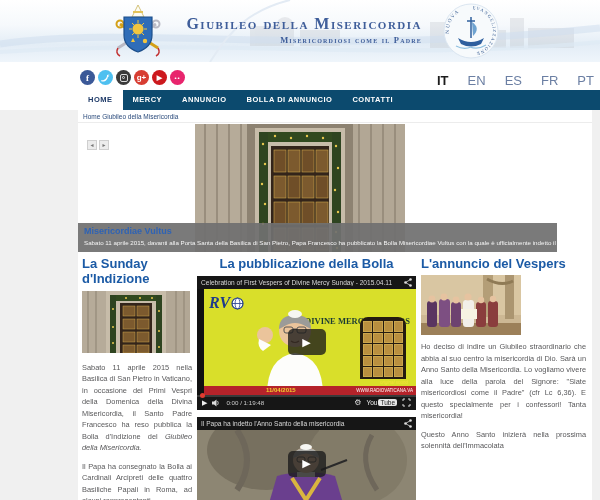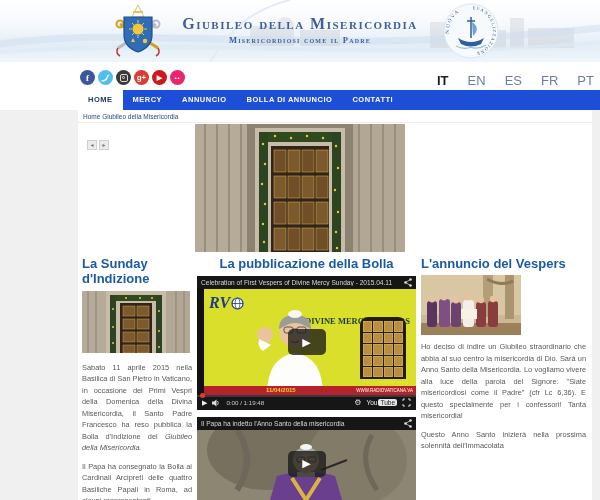--- a/index.html
+++ b/index.html
@@ -5,21 +5,21 @@
   * { margin:0; padding:0; box-sizing:border-box; }
   html,body { background:#e8e8e8; }
   .canvas { position:relative; width:600px; height:500px; overflow:hidden;
             background:#f0f0f0; font-family:"Liberation Sans",sans-serif; }
 
   
   .header { position:absolute; left:0; top:0; width:600px; height:62px;
             background:linear-gradient(180deg,#ffffff 0%,#f6f9fc 40%,#e3edf6 72%,#eff5fb 100%); }
   .header svg.deco { position:absolute; left:0; top:0; }
   .coa { position:absolute; left:106px; top:2px; }
-  .site-title { position:absolute; left:178px; top:15px; width:244px; text-align:center;
+  .site-title { position:absolute; left:178px; top:15px; width:244px; text-align:right;
                 font-family:"Liberation Serif",serif; color:#3f5e9a; }
   .site-title .t1 { font-size:16px; font-variant:small-caps; letter-spacing:1.5px; font-weight:600; }
   .site-title .t2 { font-size:8.5px; font-variant:small-caps; letter-spacing:1.2px; margin-top:2px; font-weight:600; }
   .nelogo { position:absolute; left:442px; top:2px; }
 
   
   .topstrip { position:absolute; left:0; top:62px; width:600px; height:48px; background:#fff; }
   .social { position:absolute; left:80px; top:8px; display:flex; gap:3px; }
   .sicon { width:15px; height:15px; border-radius:50%; color:#fff; font-size:9px; font-weight:bold;
            display:flex; align-items:center; justify-content:center; cursor:pointer; }
@@ -29,21 +29,21 @@
   .ig .cam { width:8px; height:8px; border:1px solid #ddd; border-radius:2px; display:flex; align-items:center; justify-content:center; }
   .ig .cam i { width:3px; height:3px; border:1px solid #ddd; border-radius:50%; display:block; }
   .gp { background:#d73d32; font-size:8px; }
   .yt { background:#cc191e; font-size:7px; }
   .fl { background:#e8256d; font-size:6px; letter-spacing:1px; }
   .langs { position:absolute; left:437px; top:11px; font-size:13px; color:#6b7fa3; display:flex; gap:19px; }
   .langs span { cursor:pointer; }
   .langs .active { color:#1c1c1c; font-weight:bold; }
 
   
-  .nav { position:absolute; left:78px; top:90px; width:522px; height:20px; background:#1d4ed8; display:flex; }
+  .nav { position:absolute; left:78px; top:90px; width:522px; height:20px; background:#0c4a6e; display:flex; }
   .nav-item { color:#fff; font-size:7.5px; font-weight:bold; letter-spacing:.5px;
               line-height:20px; padding:0 10px; cursor:pointer; }
   .nav-item.active { background:#fff; color:#1e3a68; }
 
   
   .main-panel { position:absolute; left:78px; top:110px; width:514px; height:390px; background:#fff; }
   .breadcrumb { position:absolute; left:78px; top:110px; width:514px; height:13px; background:#fff;
                 font-size:6.5px; color:#2a4a7b; line-height:13px; padding-left:5px;
                 border-bottom:1px solid #ececec; }
 
@@ -275,20 +275,24 @@
         <rect x="107" y="78" width="12" height="22" fill="#6f4e28" stroke="#caa54c" stroke-width="0.6"></rect>
         <rect x="121" y="78" width="12" height="22" fill="#7c5a2e" stroke="#caa54c" stroke-width="0.6"></rect>
         <rect x="79" y="104" width="12" height="22" fill="#7c5a2e" stroke="#caa54c" stroke-width="0.6"></rect>
         <rect x="93" y="104" width="12" height="22" fill="#6f4e28" stroke="#caa54c" stroke-width="0.6"></rect>
         <rect x="107" y="104" width="12" height="22" fill="#7c5a2e" stroke="#caa54c" stroke-width="0.6"></rect>
         <rect x="121" y="104" width="12" height="22" fill="#6f4e28" stroke="#caa54c" stroke-width="0.6"></rect>
       </g>
     </svg>
   </div>
 
+  <div class="caption">
+    <div class="cap-title">Misericordiae Vultus</div>
+    <div class="cap-text">Sabato 11 aprile 2015, davanti alla Porta Santa della Basilica di San Pietro, Papa Francesco ha pubblicato la Bolla Misericordiae Vultus con la quale è ufficialmente indetto il Giubileo della</div>
+  </div>
 
   <div class="col col-left">
     <h2>La Sunday d'Indizione</h2>
     <svg class="left-img" width="108" height="62" viewBox="0 0 108 62">
       <rect width="108" height="62" fill="#a89c8c"></rect>
       <rect x="0" y="0" width="24" height="62" fill="#b6ab99"></rect>
       <rect x="84" y="0" width="24" height="62" fill="#b2a795"></rect>
       <g stroke="#998e7d" stroke-width="1.4">
         <line x1="6" y1="0" x2="6" y2="62"></line>
           <line x1="14" y1="0" x2="14" y2="62"></line>

